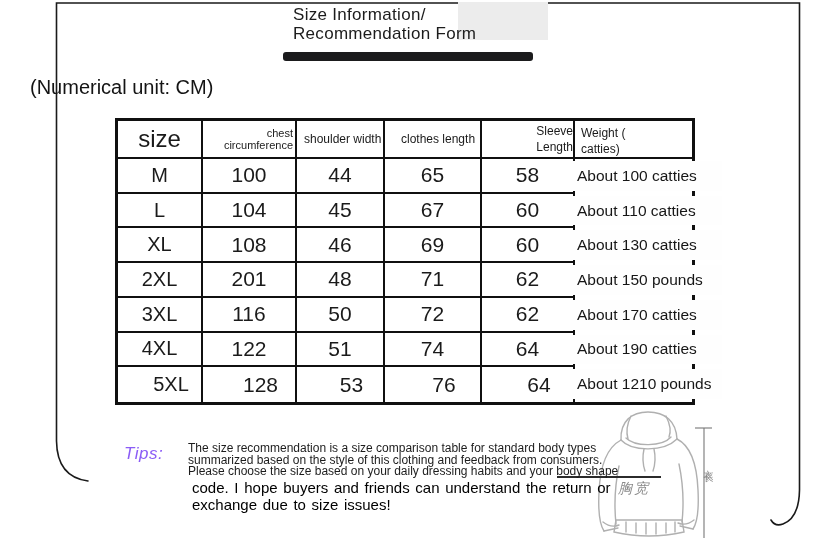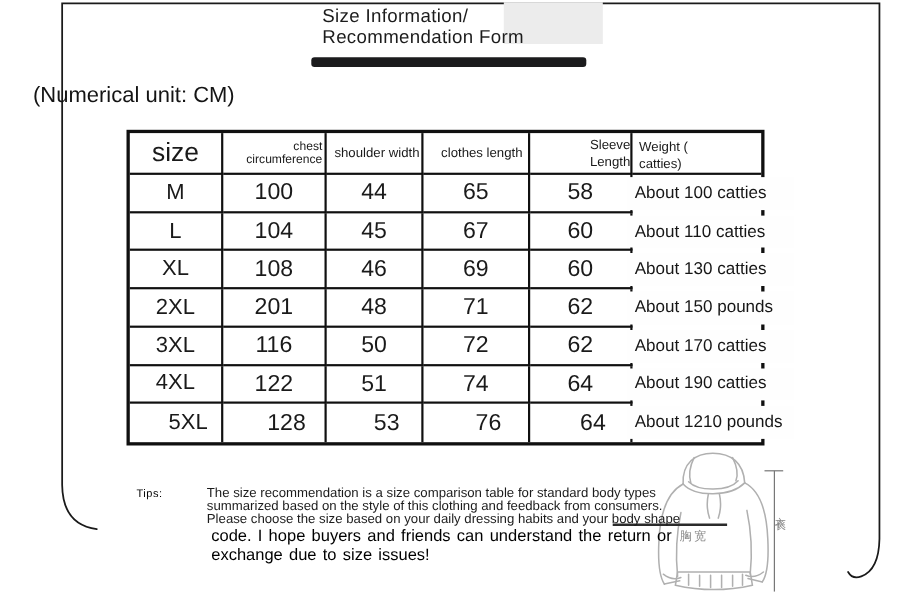--- a/index.html
+++ b/index.html
@@ -29,25 +29,25 @@
   .hdr-ind{justify-content:flex-start;padding-left:16px;text-align:right;}
   .hdr-weight{justify-content:flex-start;padding-left:6px;text-align:left;align-items:flex-end;}
   .hdr-weight .wrapbox{width:78px;}
   .sizecell{font-size:20px;}
   .numcell{font-size:21px;}
   .weightcell{border:none;position:relative;}
   .weight-overlay{position:absolute;left:-5px;top:2px;width:152px;height:calc(100% - 5px);
                   background:#fefefe;display:flex;align-items:center;padding-left:7px;
                   box-sizing:border-box;font-size:15.5px;white-space:nowrap;z-index:3;color:#161616;}
   
-  .tips-label{position:absolute;left:124px;top:444px;font-size:10px;letter-spacing:.5px;color:#000000;}
+  .tips-label{position:absolute;left:124px;top:444px;font-size:17px;letter-spacing:.5px;color:#8b5cf6;font-style:italic;}
   .tip-s{position:absolute;left:188px;font-size:12px;color:#1c1c1c;white-space:nowrap;}
   .tip-l{position:absolute;left:192px;font-size:15px;color:#000000;white-space:nowrap;word-spacing:1.5px;}
   
-  .chest-label{position:absolute;left:618px;top:480px;font-size:11px;color:#8a8a8a;letter-spacing:2px;}
+  .chest-label{position:absolute;left:618px;top:480px;font-size:14px;color:#8a8a8a;letter-spacing:2px;font-style:italic;}
   .len-label{position:absolute;left:701px;top:462px;font-size:10px;color:#8a8a8a;
              writing-mode:vertical-rl;text-orientation:upright;letter-spacing:2px;}
 </style>
 </head>
 <body>
 
 <div id="page">
 
   <svg id="artwork" viewBox="0 0 820 558" xmlns="http://www.w3.org/2000/svg">
 

